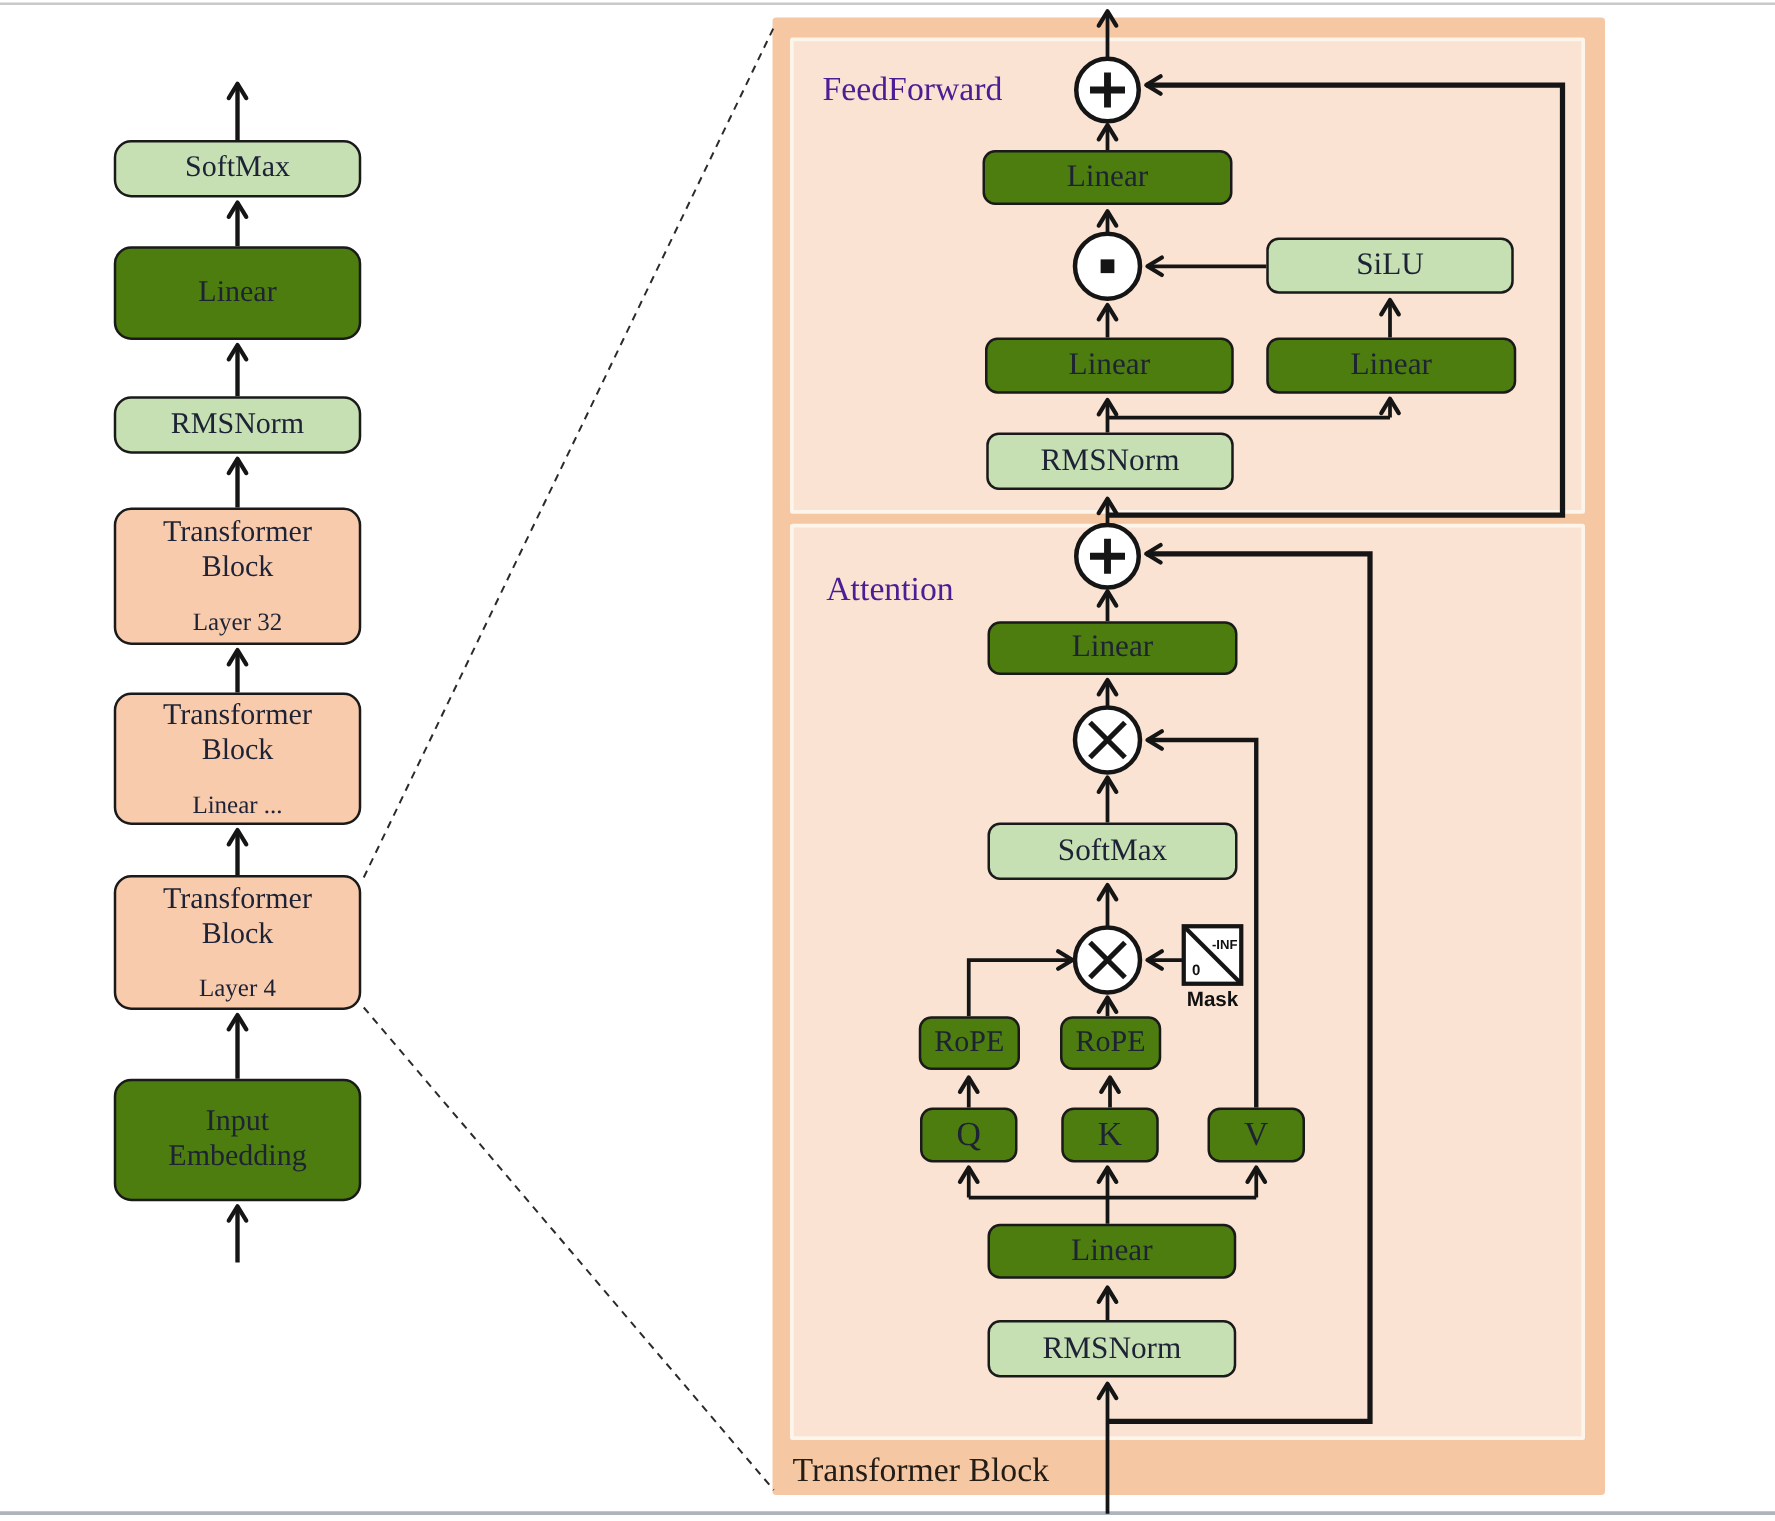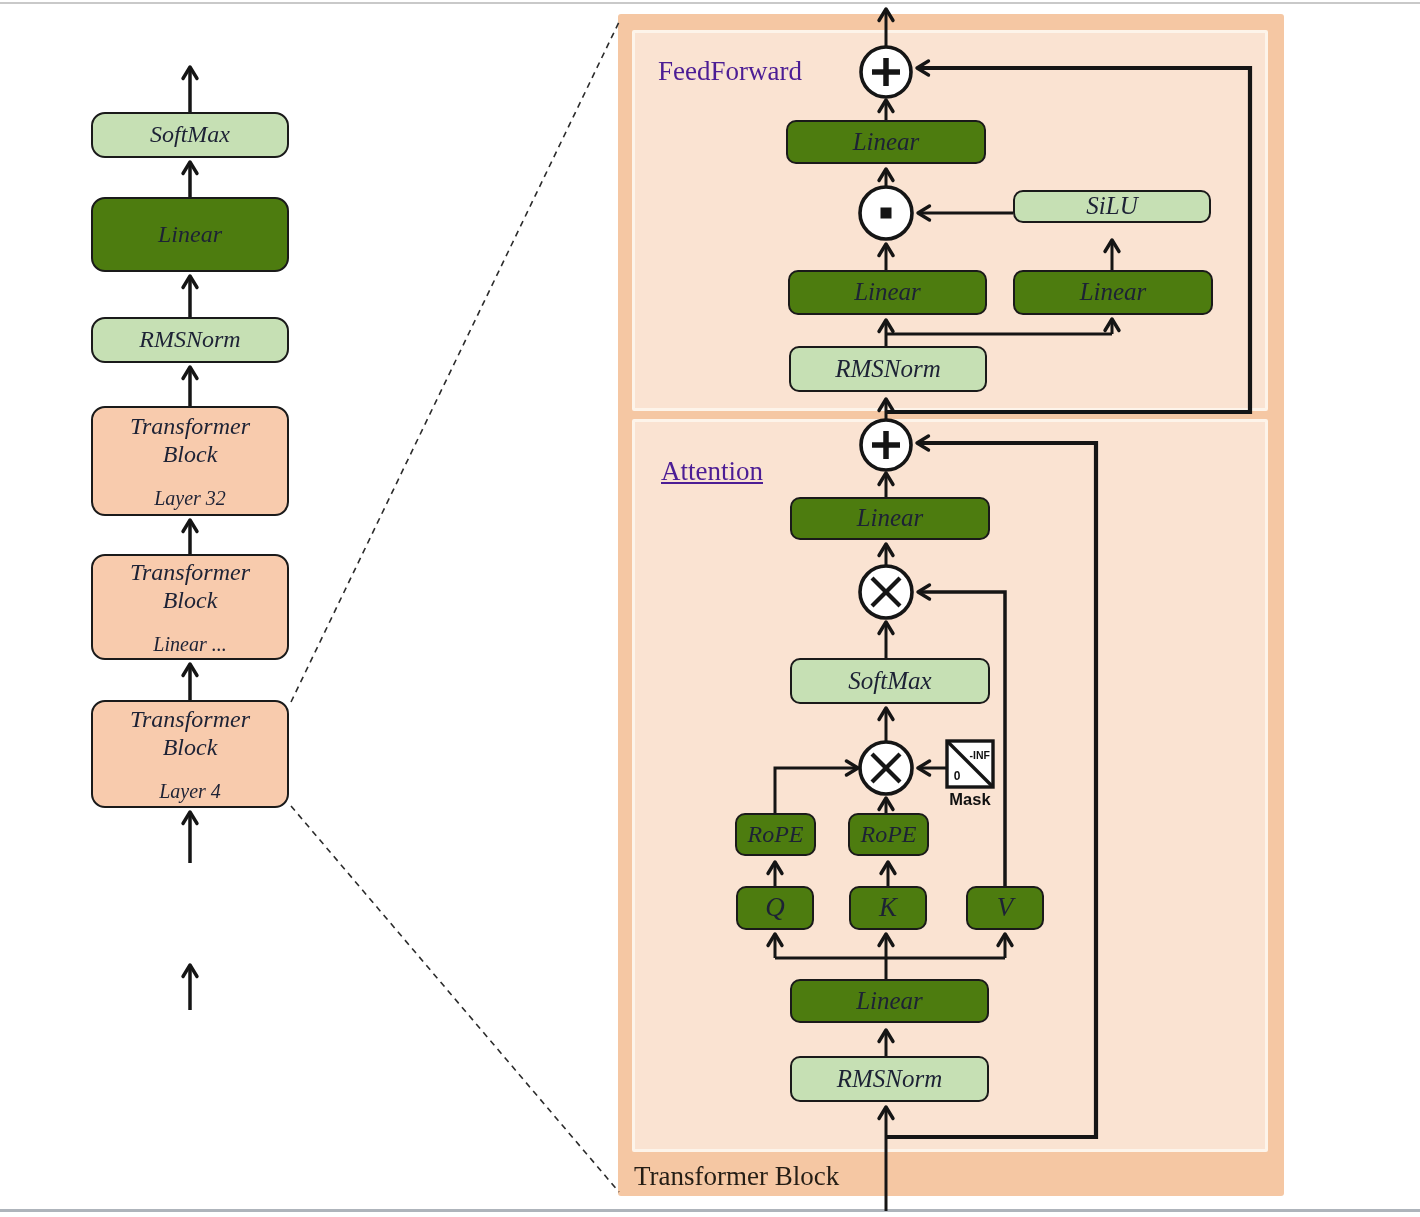--- a/index.html
+++ b/index.html
@@ -17,57 +17,57 @@
   .panel-inner{background:#fae3d2;border:3px solid #fdf4ea;border-radius:2px;}
   .panel-ff{left:632px;top:30px;width:636px;height:381px;}
   .panel-attn{left:632px;top:419px;width:636px;height:733px;}
 
   svg.layer{position:absolute;left:0;top:0;z-index:3;}
 
   
   .box{
     position:absolute;z-index:4;box-sizing:border-box;display:flex;flex-direction:column;
     align-items:center;justify-content:center;border:2.5px solid #1a1a1a;border-radius:10px;
-    font-size:25px;line-height:1.15;text-align:center;font-style:italic;
+    font-size:25px;line-height:1.15;text-align:center;
   }
   .blue{background:#4d7c0f;}
   .green{background:#c6e0b4;}
   .orange{background:#f8cbad;}
   .leftcol{left:91px;width:198px;border-radius:14px;font-size:24px;}
   .leftcol .wrap{width:172px;}
   .leftcol .wrapn{width:150px;}
   .sub{font-size:20px;line-height:1.1;margin-top:19px;}
 
   .lb-softmax{top:112px;height:46px;}
   .lb-linear{top:197px;height:75px;}
   .lb-rmsnorm{top:317px;height:46px;}
   .lb-tb32{top:406px;height:110px;}
   .lb-tbdots{top:554px;height:106px;}
   .lb-tb1{top:700px;height:108px;}
   .lb-input{top:863px;height:98px;}
 
   .ff-linear-out{left:786px;top:120px;width:200px;height:44px;}
-  .ff-silu{left:1013px;top:190px;width:198px;height:33px;}
+  .ff-silu{left:1013px;top:190px;width:198px;height:45px;}
   .ff-linear-left{left:788px;top:270px;width:199px;height:45px;}
   .ff-linear-right{left:1013px;top:270px;width:200px;height:45px;}
   .ff-rmsnorm{left:789px;top:346px;width:198px;height:46px;}
 
   .at-linear-out{left:790px;top:497px;width:200px;height:43px;}
   .at-softmax{left:790px;top:658px;width:200px;height:46px;}
   .at-rope-q{left:735px;top:813px;width:81px;height:43px;font-size:24px;}
   .at-rope-k{left:848px;top:813px;width:81px;height:43px;font-size:24px;}
   .at-q{left:736px;top:886px;width:78px;height:44px;font-size:27px;}
   .at-k{left:849px;top:886px;width:78px;height:44px;font-size:27px;}
   .at-v{left:966px;top:886px;width:78px;height:44px;font-size:27px;}
   .at-linear-in{left:790px;top:979px;width:199px;height:44px;}
   .at-rmsnorm{left:790px;top:1056px;width:199px;height:46px;}
 
   .slabel{position:absolute;z-index:4;font-size:27px;color:#4c1d95;}
   .ff-label{left:658px;top:56px;}
-  .at-label{left:661px;top:456px;text-decoration:underline;}
+  .at-label{left:661px;top:456px;}
   .caption{left:634px;top:1161px;font-size:27px;color:#241d15;}
 </style>
 </head>
 <body>
 
 <div id="canvas">
 
   <div class="frame frame-top"></div>
   <div class="frame frame-bottom"></div>
 
@@ -183,20 +183,23 @@
     <span class="sub">Layer 32</span>
   </div>
   <div class="box leftcol orange lb-tbdots">
     <span class="wrap">Transformer Block</span>
     <span class="sub">Linear ...</span>
   </div>
   <div class="box leftcol orange lb-tb1">
     <span class="wrap">Transformer Block</span>
     <span class="sub">Layer 4</span>
   </div>
+  <div class="box leftcol blue lb-input">
+    <span class="wrapn">Input Embedding</span>
+  </div>
 
   <div class="slabel ff-label">FeedForward</div>
   <div class="slabel at-label">Attention</div>
   <div class="slabel caption">Transformer Block</div>
 
   <div class="box blue ff-linear-out">
     <span>Linear</span>
   </div>
   <div class="box green ff-silu">
     <span>SiLU</span>

